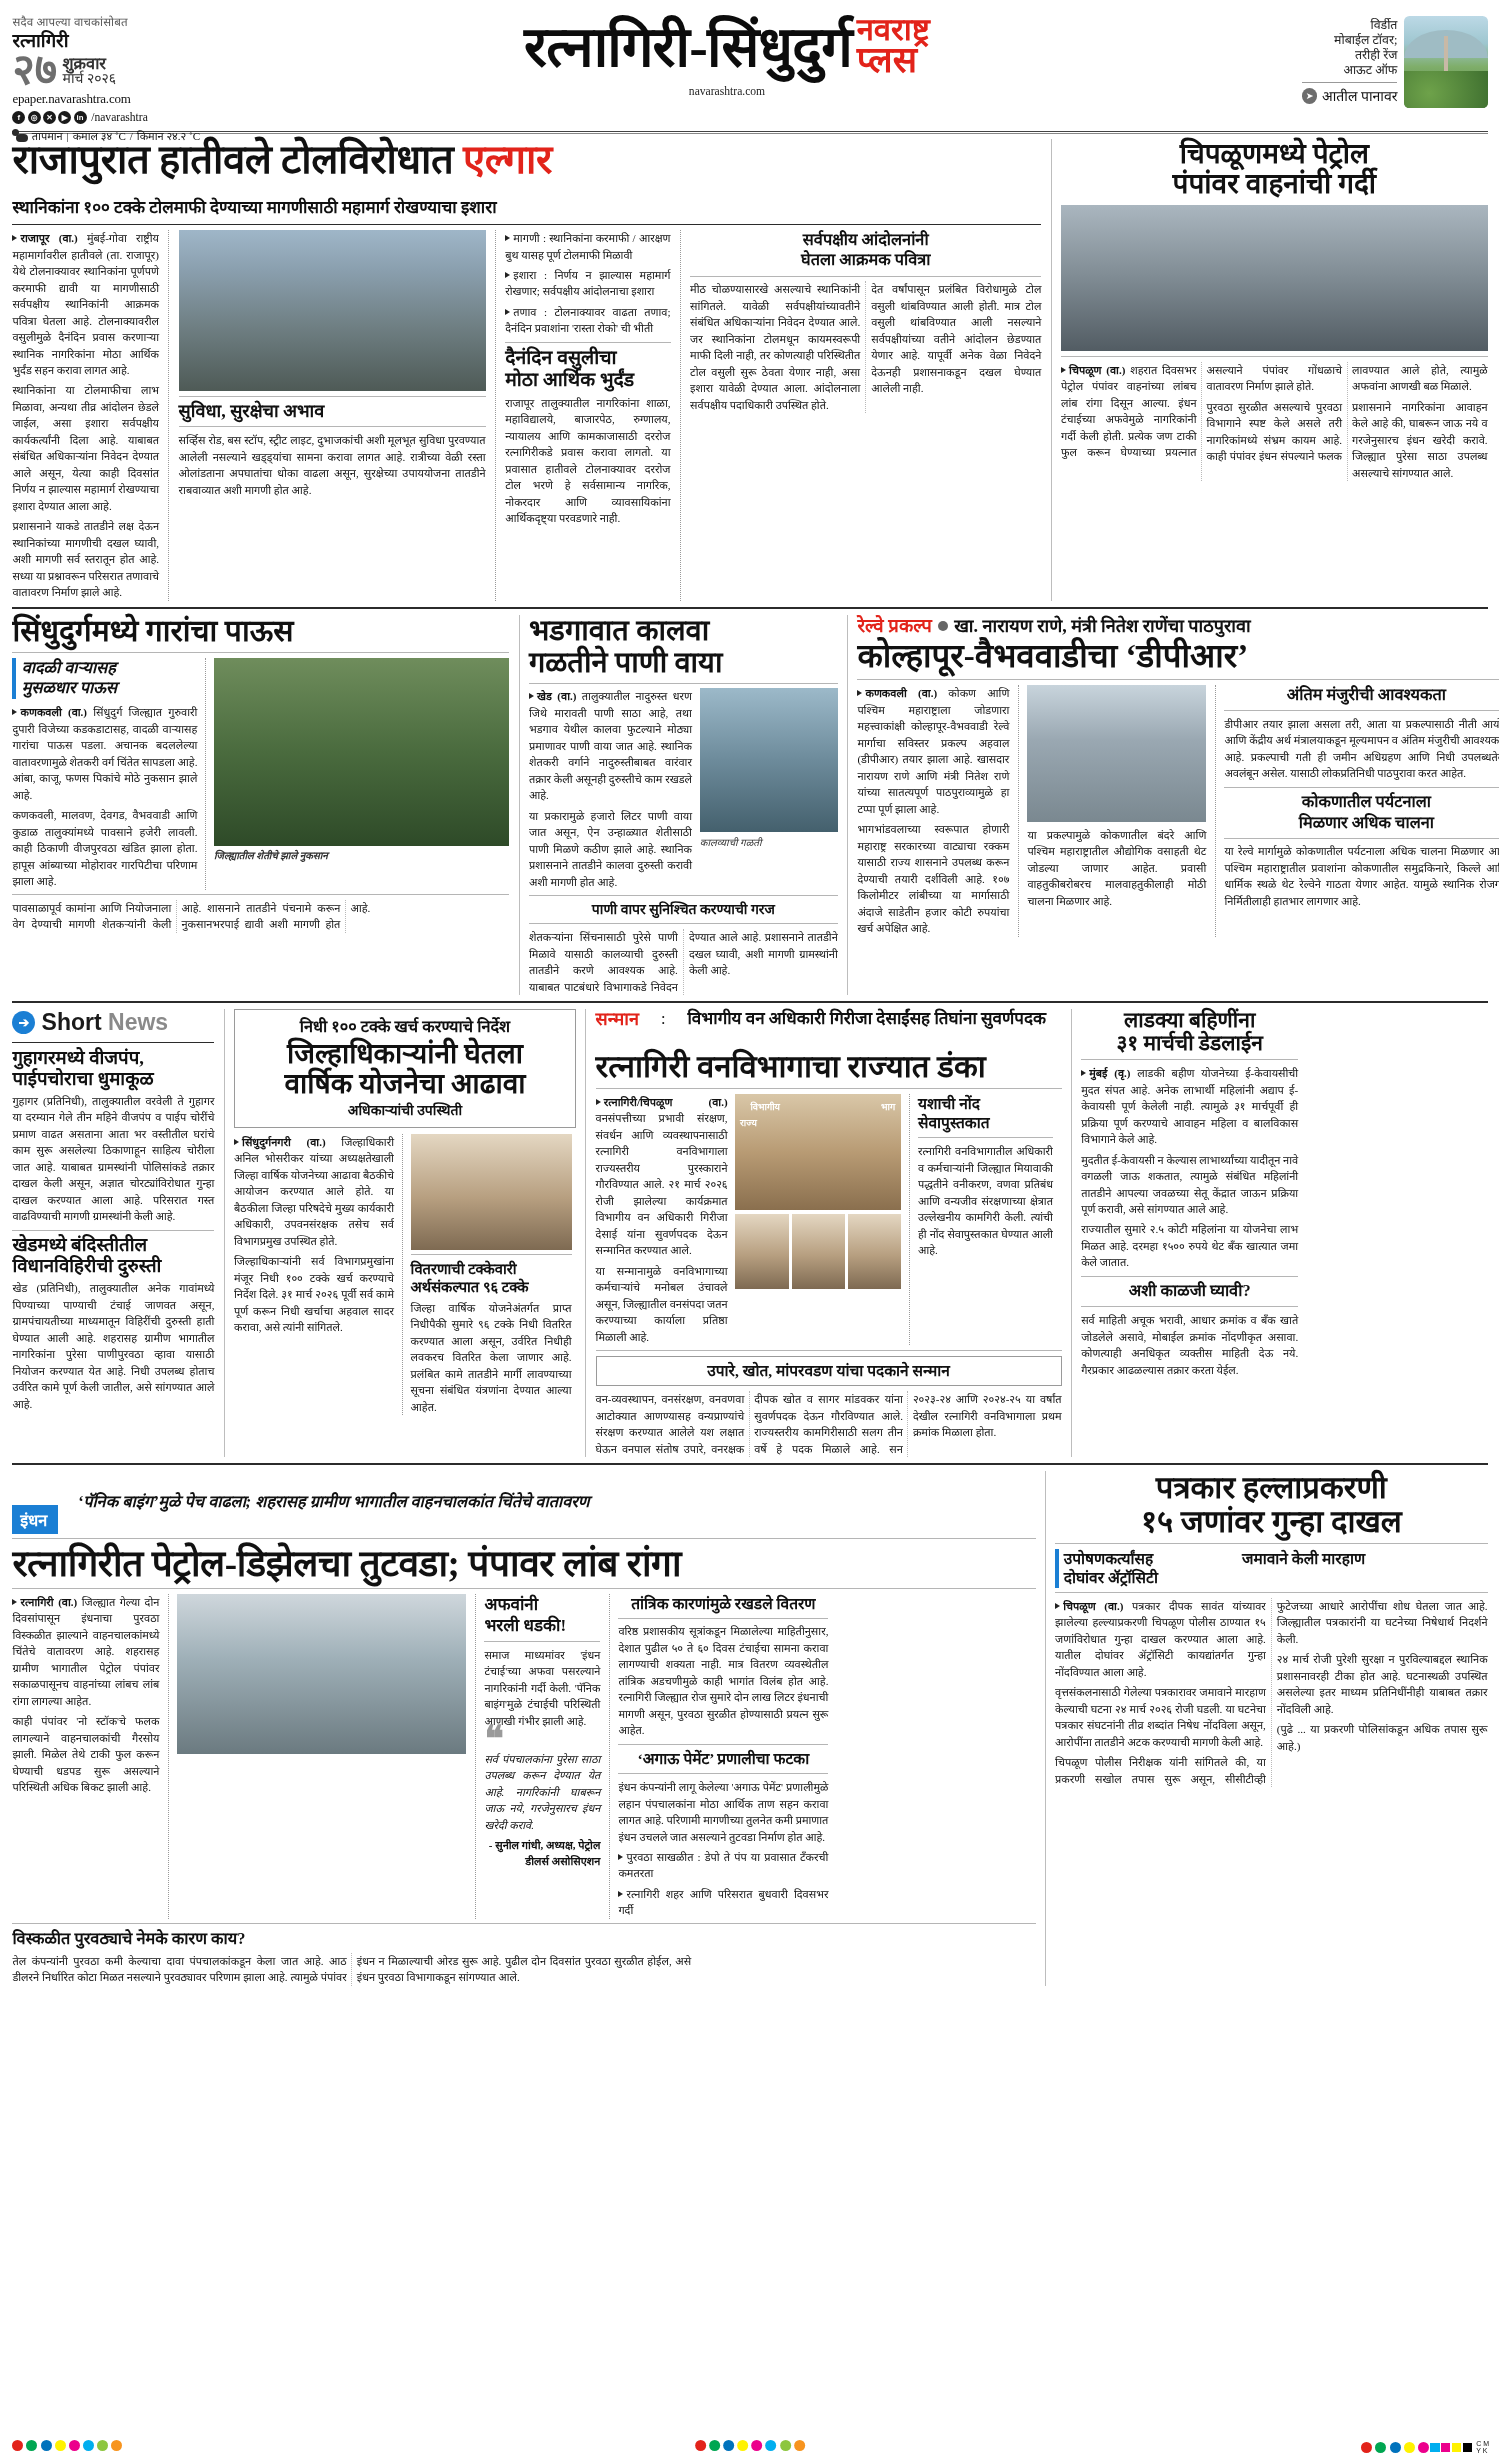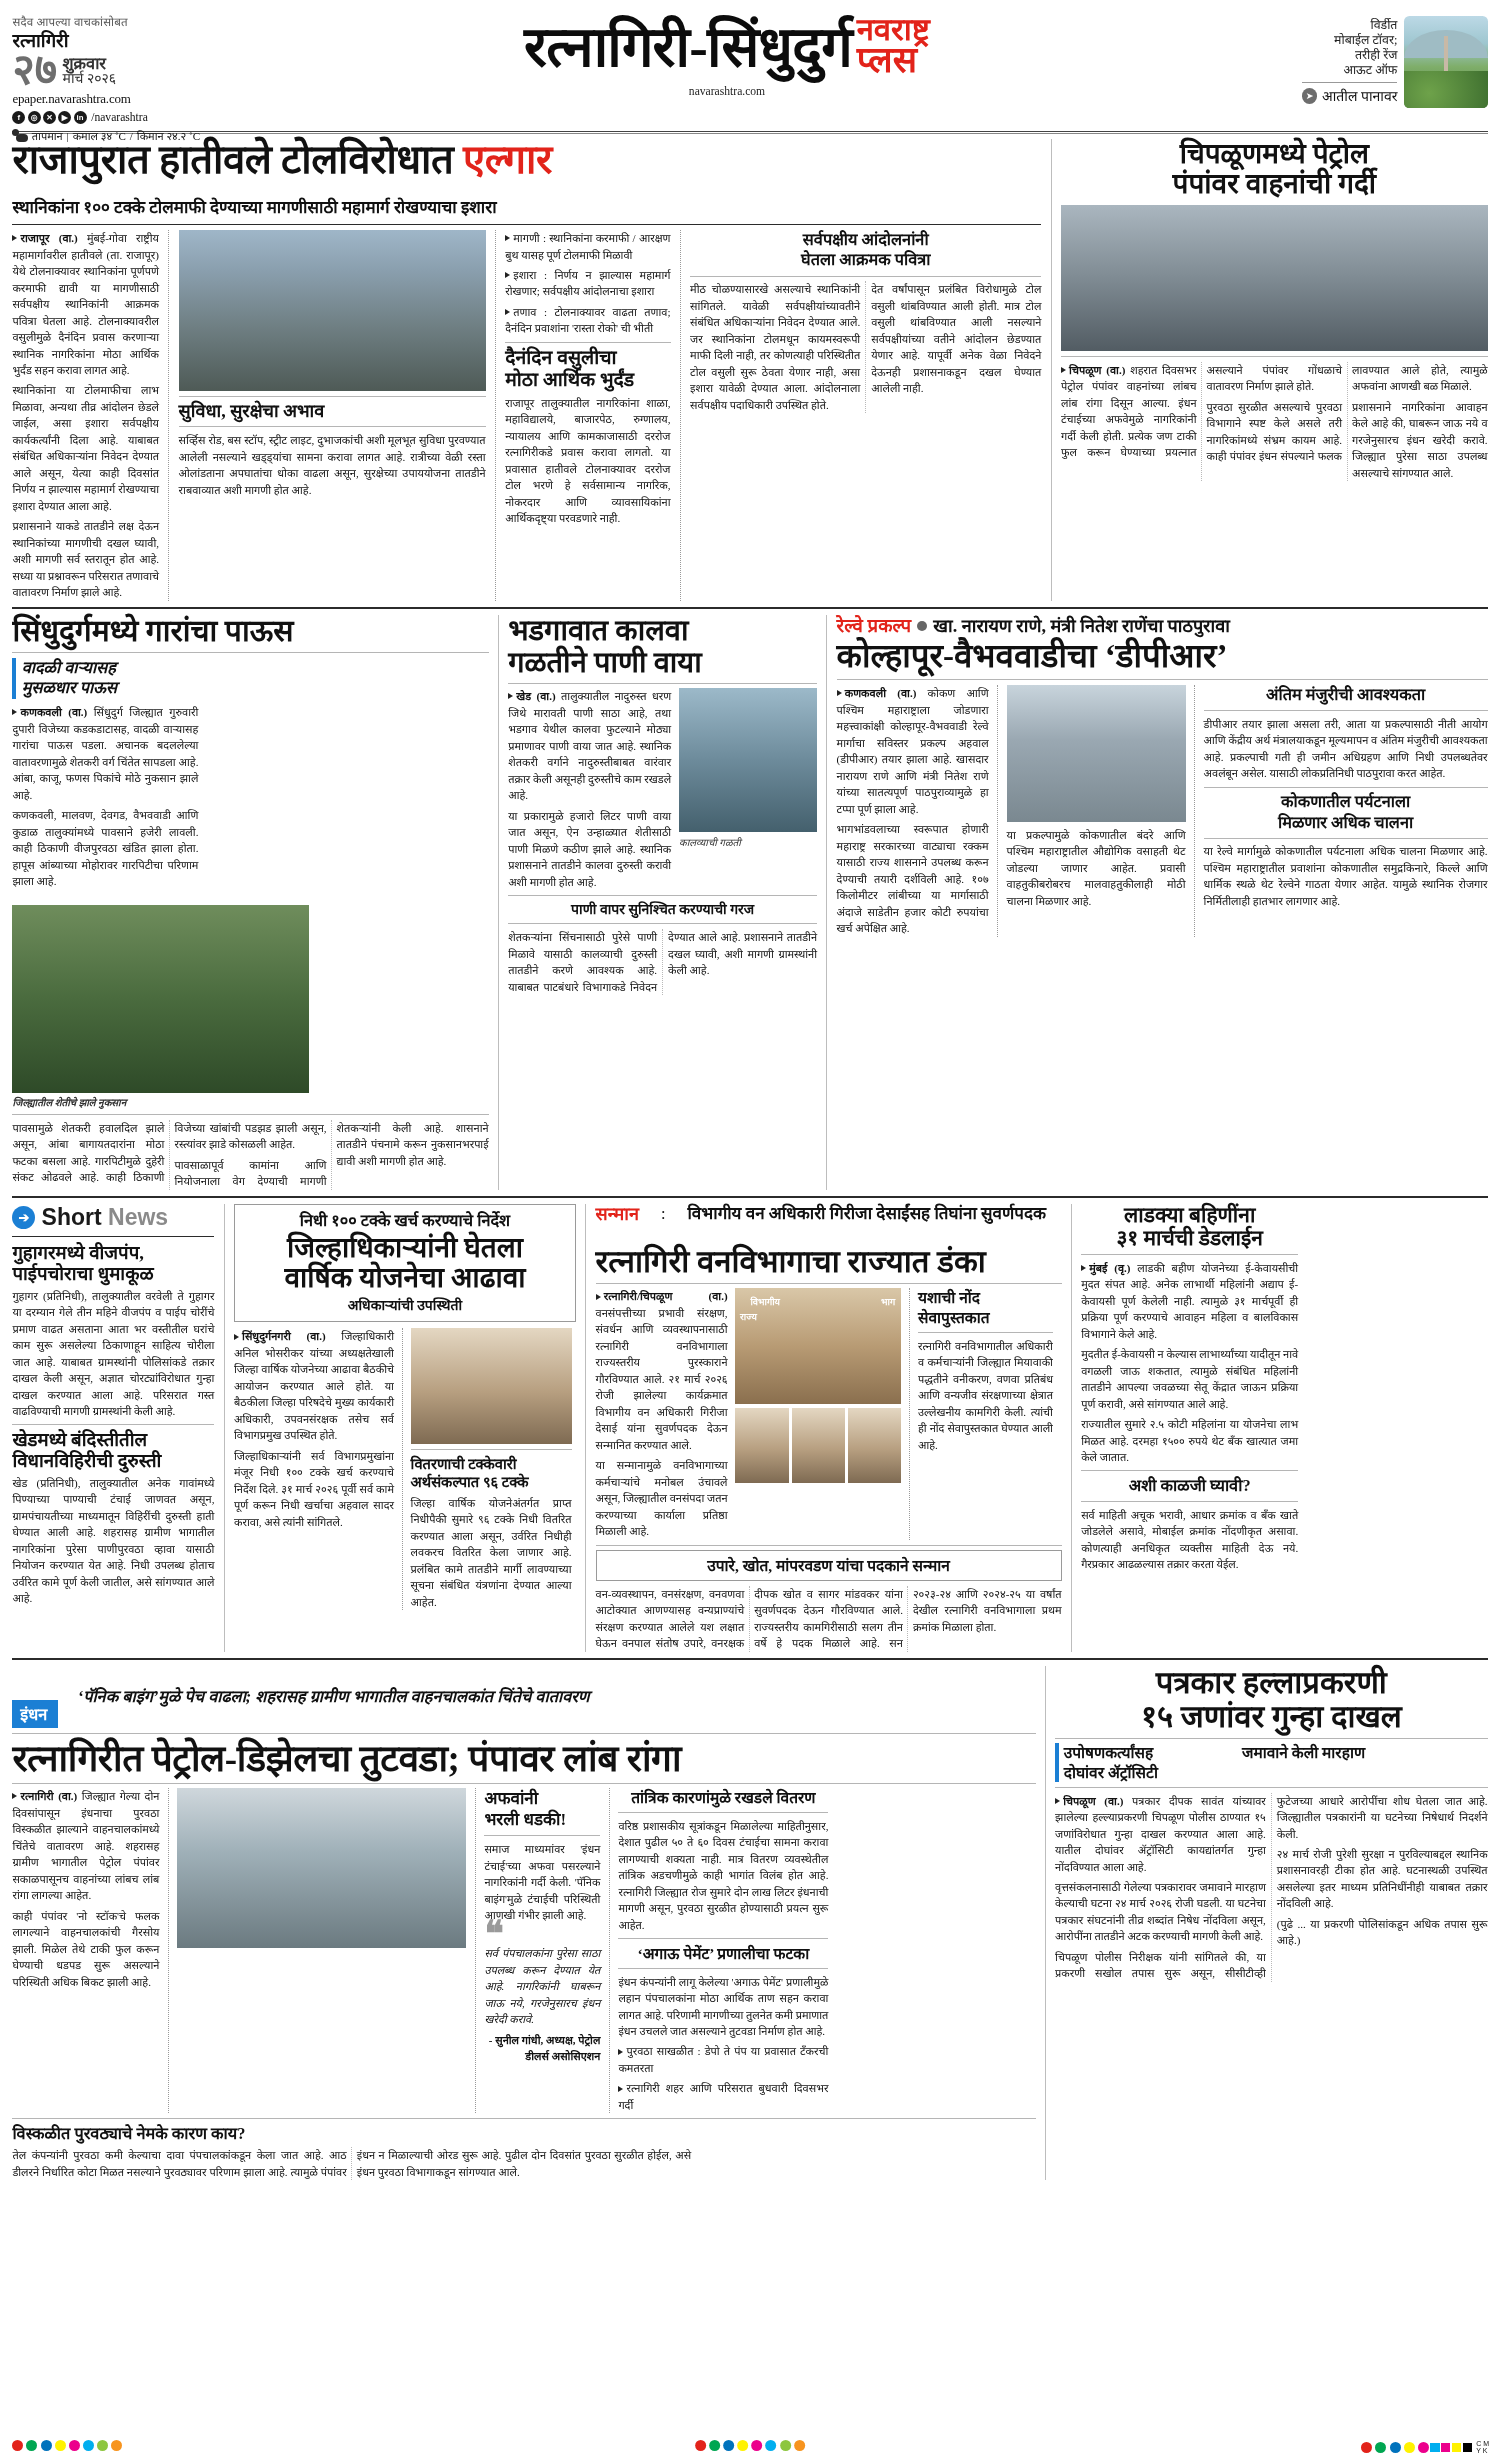--- a/index.html
+++ b/index.html
@@ -255,39 +255,38 @@
     </div>
   </div>
 
   <div class="rule-thick"></div>
 
   <div style="display:flex; gap:9.3px;">
 
     <div style="width:497px;">
       <h2 class="head" style="font-size:30px;">सिंधुदुर्गमध्ये गारांचा पाऊस</h2>
       <div class="rule-thin"></div>
-      <div style="display:flex; gap:7.8px;flex-direction:column;">
+      <div style="display:flex; gap:7.8px;">
         <div style="width:186px;">
           <div style="display:flex; gap:5.4px;">
             <div style="width:3.9px; background:#1b7fd4;"></div>
             <div class="subhead" style="white-space:pre-line; font-size:16.3px; font-style:italic;">वादळी वाऱ्यासह
 मुसळधार पाऊस</div>
           </div>
           <p class="body" style="margin-top:5.4px;"><span class="bullet-sq"></span><span class="dateline">कणकवली (वा.)</span> <span>सिंधुदुर्ग जिल्ह्यात गुरुवारी दुपारी विजेच्या कडकडाटासह, वादळी वाऱ्यासह गारांचा पाऊस पडला. अचानक बदललेल्या वातावरणामुळे शेतकरी वर्ग चिंतेत सापडला आहे. आंबा, काजू, फणस पिकांचे मोठे नुकसान झाले आहे.</span></p>
           <p class="body">कणकवली, मालवण, देवगड, वैभववाडी आणि कुडाळ तालुक्यांमध्ये पावसाने हजेरी लावली. काही ठिकाणी वीजपुरवठा खंडित झाला होता. हापूस आंब्याच्या मोहोरावर गारपिटीचा परिणाम झाला आहे.</p>
         </div>
         <div class="vdot"></div>
         <div style="width:297px;">
           <div class="photo ph-rain" style="height:188px;"></div>
           <div class="caption bold">जिल्ह्यातील शेतीचे झाले नुकसान</div>
         </div>
       </div>
       <div class="rule-thin"></div>
       <div class="cols3">
-        <p class="body">पावसामुळे शेतकरी हवालदिल झाले असून, आंबा बागायतदारांना मोठा फटका बसला आहे. गारपिटीमुळे दुहेरी संकट ओढवले आहे. काही ठिकाणी विजेच्या खांबांची पडझड झाली असून, रस्त्यांवर झाडे कोसळली आहेत.</p>
         <p class="body">पावसाळापूर्व कामांना आणि नियोजनाला वेग देण्याची मागणी शेतकऱ्यांनी केली आहे. शासनाने तातडीने पंचनामे करून नुकसानभरपाई द्यावी अशी मागणी होत आहे.</p>
       </div>
     </div>
 
     <div class="vline"></div>
 
     <div style="width:314px;">
       <h2 class="head" style="white-space:pre-line; font-size:29px;">भडगावात कालवा
 गळतीने पाणी वाया</h2>
       <div class="rule-thin"></div>

